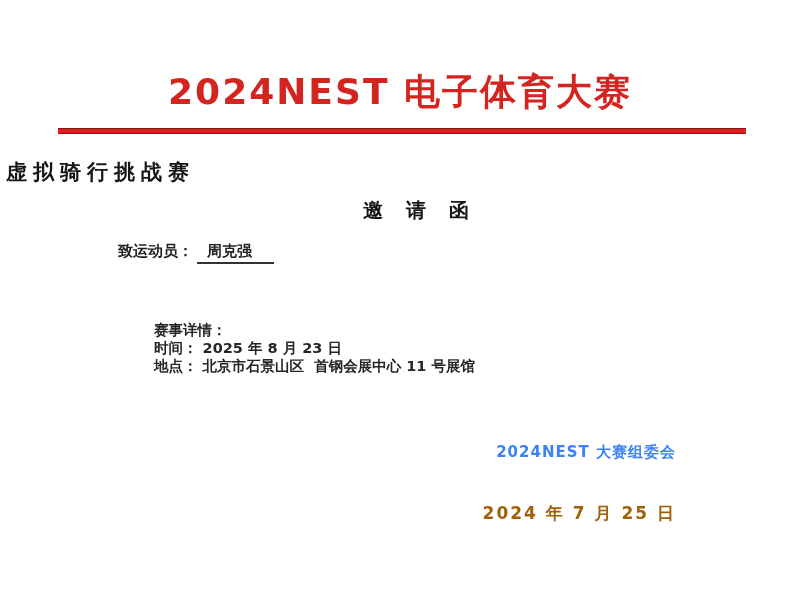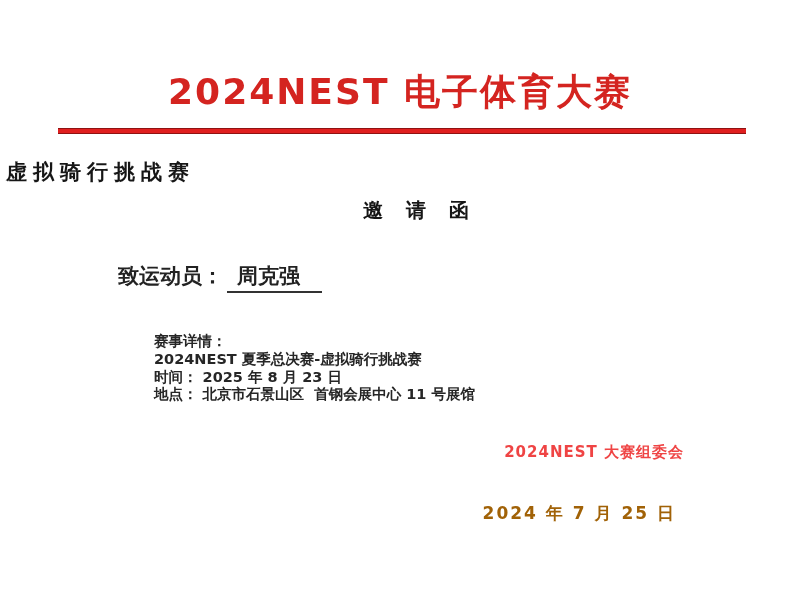--- a/index.html
+++ b/index.html
@@ -57,24 +57,23 @@
     font-size: 20px;
     font-weight: bold;
     word-spacing: 16px;
     color: #161616;
     white-space: pre-wrap;
   }
   .salutation {
     position: absolute;
     top: 242px;
     left: 118px;
-    font-size: 21px;
+    font-size: 15px;
     font-weight: 600;
     color: #222222;
-    margin-top: 20px;
   }
   .athlete-name {
     display: inline-block;
     margin-left: 4px;
     padding: 0 22px 1px 10px;
     border-bottom: 2px solid #333333;
   }
   .body-paragraph {
     position: absolute;
     top: 267px;
@@ -89,31 +88,30 @@
   .body-line { white-space: pre-wrap; }
   .body-line.indent { text-indent: 2em; }
   .event-details {
     position: absolute;
     top: 322px;
     left: 154px;
     font-size: 14.5px;
     font-weight: 600;
     line-height: 17.8px;
     color: #262626;
-    margin-top: 11px;
   }
   .detail-line { white-space: pre-wrap; }
   .sig-org {
     position: absolute;
     top: 443px;
-    right: 116px;
+    right: 124px;
     font-size: 15px;
     font-weight: 600;
     letter-spacing: 1px;
-    color: #ef4444;
+    color: #3b82f6;
     white-space: pre-wrap;
   }
   .sig-date {
     position: absolute;
     top: 502px;
     right: 124px;
     font-size: 17px;
     font-weight: 600;
     letter-spacing: 2px;
     color: #a16207;
@@ -133,21 +131,20 @@
 
   <h3 class="letter-heading">邀 请 函</h3>
 
   <div class="salutation">
     <span>致运动员：</span><span class="athlete-name">周克强</span>
   </div>
 
 
   <div class="event-details">
     <div class="detail-line">赛事详情：</div>
-    <div class="detail-line">2024NEST 夏季总决赛-虚拟骑行挑战赛</div>
     <div class="detail-line">时间： 2025 年 8 月 23 日</div>
     <div class="detail-line">地点： 北京市石景山区  首钢会展中心 11 号展馆</div>
   </div>
 
   <div class="sig-org">2024NEST 大赛组委会</div>
   <div class="sig-date">2024 年 7 月 25 日</div>
 
 </div>
 
 </body></html>

